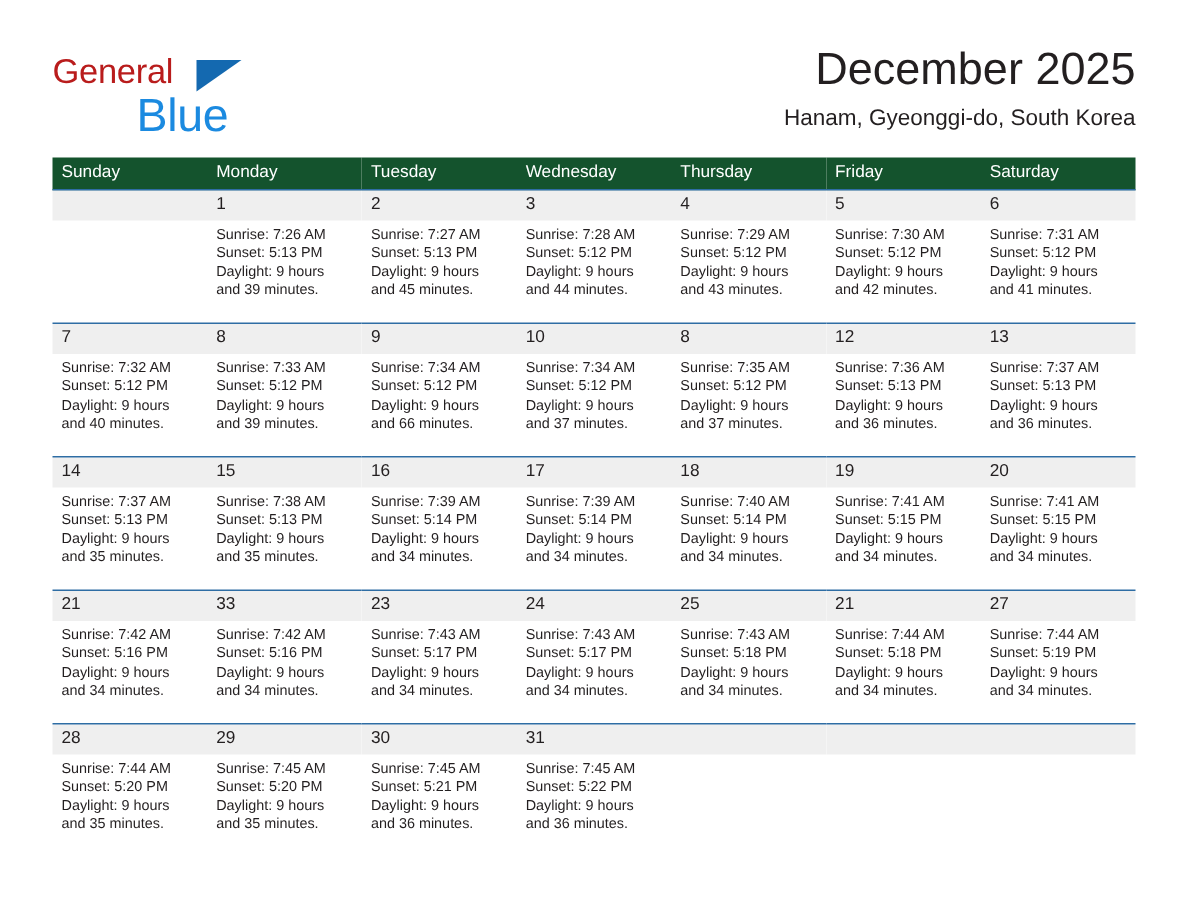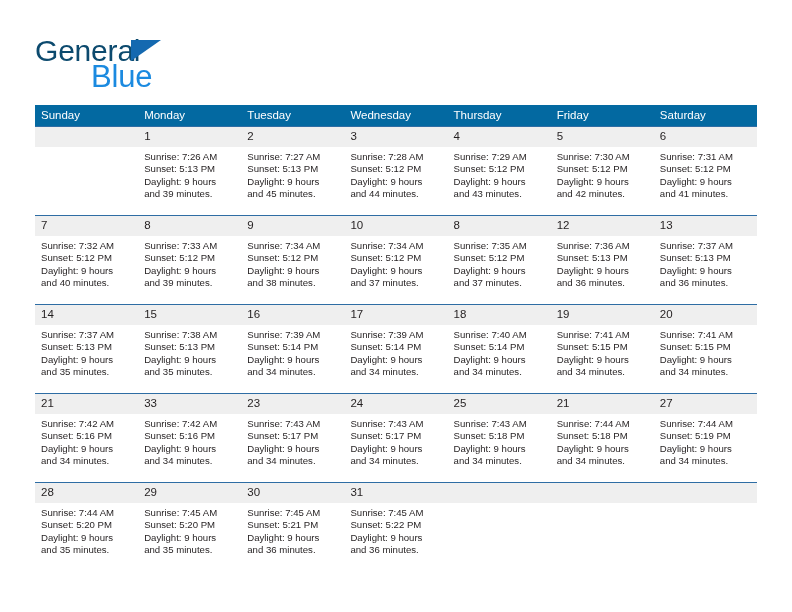--- a/index.html
+++ b/index.html
@@ -33,23 +33,23 @@
     position: absolute;
     left: 0;
     top: 6px;
     width: 180px;
     height: 58px;
   }
   .logo-general {
     position: absolute;
     left: 0;
     top: 0;
-    font-size: 30px;
+    font-size: 23px;
     letter-spacing: -0.2px;
-    color: #0c4a6e;
+    color: #b91c1c;
     font-family: "Liberation Sans", sans-serif;
   }
   .logo-tri {
     position: absolute;
     left: 96px;
     top: 6px;
     width: 0;
     height: 0;
     border-left: 30px solid #1469b0;
     border-bottom: 21px solid transparent;
@@ -91,21 +91,21 @@
     width: 722px;
   }
   table.cal {
     border-collapse: collapse;
     table-layout: fixed;
     width: 722px;
   }
   table.cal col { width: 103.14px; }
 
   thead th {
-    background: #0369a1;
+    background: #14532d;
     color: #ffffff;
     font-size: 11.5px;
     font-weight: normal;
     text-align: left;
     padding: 4px 0 5px 6px;
     height: 12px;
     vertical-align: middle;
   }
 
   tbody td {
@@ -142,20 +142,24 @@
 <div class="page">
 
   <div class="header">
 
     <div class="logo">
       <span class="logo-general">General</span>
       <span class="logo-tri"></span>
       <span class="logo-blue">Blue</span>
     </div>
 
+    <div class="title-block">
+      <div class="month-title">December 2025</div>
+      <div class="location-title">Hanam, Gyeonggi-do, South Korea</div>
+    </div>
 
   </div>
 
   <div class="calendar">
     <table class="cal">
       <colgroup>
         <col>
           <col>
           <col>
           <col>
@@ -252,21 +256,21 @@
                 <div>Daylight: 9 hours</div>
                 <div>and 39 minutes.</div>
               </div>
             </td>
             <td>
               <div class="daynum">9</div>
               <div class="details">
                 <div>Sunrise: 7:34 AM</div>
                 <div>Sunset: 5:12 PM</div>
                 <div>Daylight: 9 hours</div>
-                <div>and 38 minutes.</div>
+                <div>and 66 minutes.</div>
               </div>
             </td>
             <td>
               <div class="daynum">10</div>
               <div class="details">
                 <div>Sunrise: 7:34 AM</div>
                 <div>Sunset: 5:12 PM</div>
                 <div>Daylight: 9 hours</div>
                 <div>and 37 minutes.</div>
               </div>

